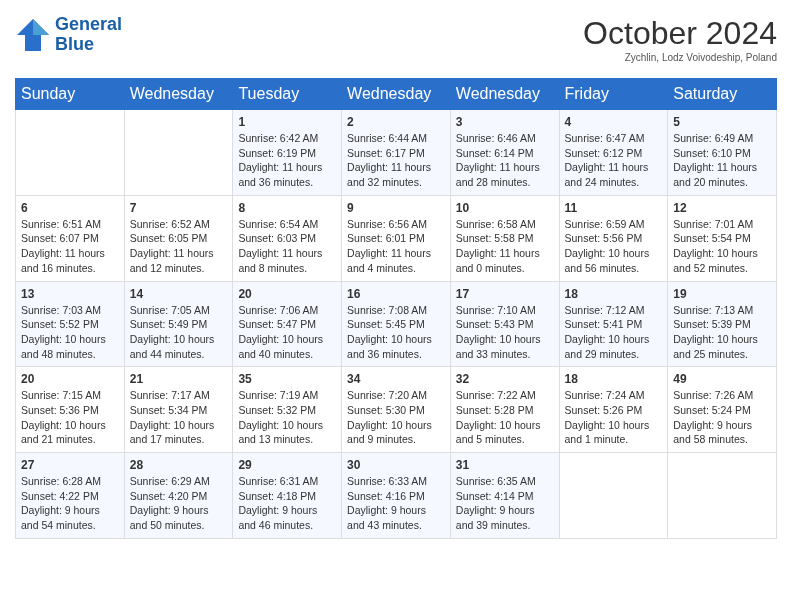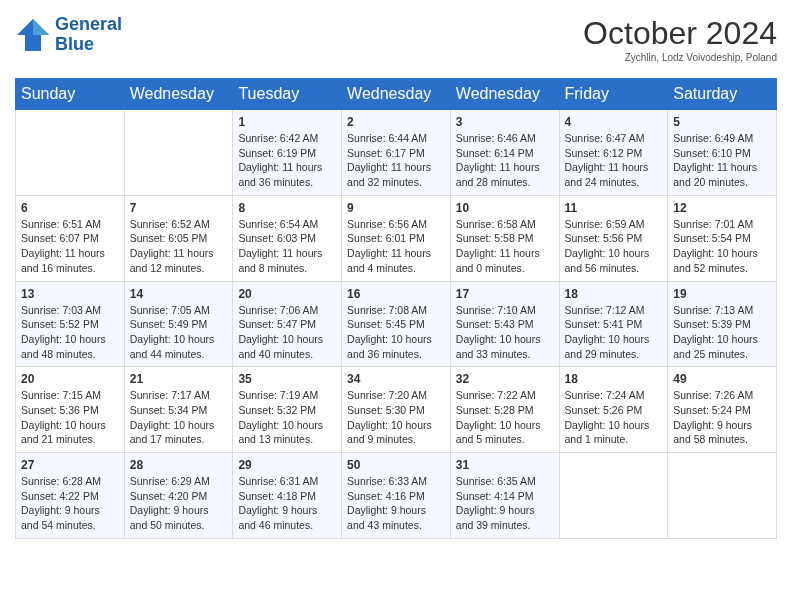--- a/index.html
+++ b/index.html
@@ -246,21 +246,21 @@
         </td>
         <td>
           <div class="day-num">28</div>
           <div class="cell-content">Sunrise: 6:29 AM<br>Sunset: 4:20 PM<br>Daylight: 9 hours<br>and 50 minutes.</div>
         </td>
         <td>
           <div class="day-num">29</div>
           <div class="cell-content">Sunrise: 6:31 AM<br>Sunset: 4:18 PM<br>Daylight: 9 hours<br>and 46 minutes.</div>
         </td>
         <td>
-          <div class="day-num">50</div>
+          <div class="day-num">30</div>
           <div class="cell-content">Sunrise: 6:33 AM<br>Sunset: 4:16 PM<br>Daylight: 9 hours<br>and 43 minutes.</div>
         </td>
         <td>
           <div class="day-num">31</div>
           <div class="cell-content">Sunrise: 6:35 AM<br>Sunset: 4:14 PM<br>Daylight: 9 hours<br>and 39 minutes.</div>
         </td>
         <td class="empty-cell"></td>
         <td class="empty-cell"></td>
       </tr>
     </tbody>

